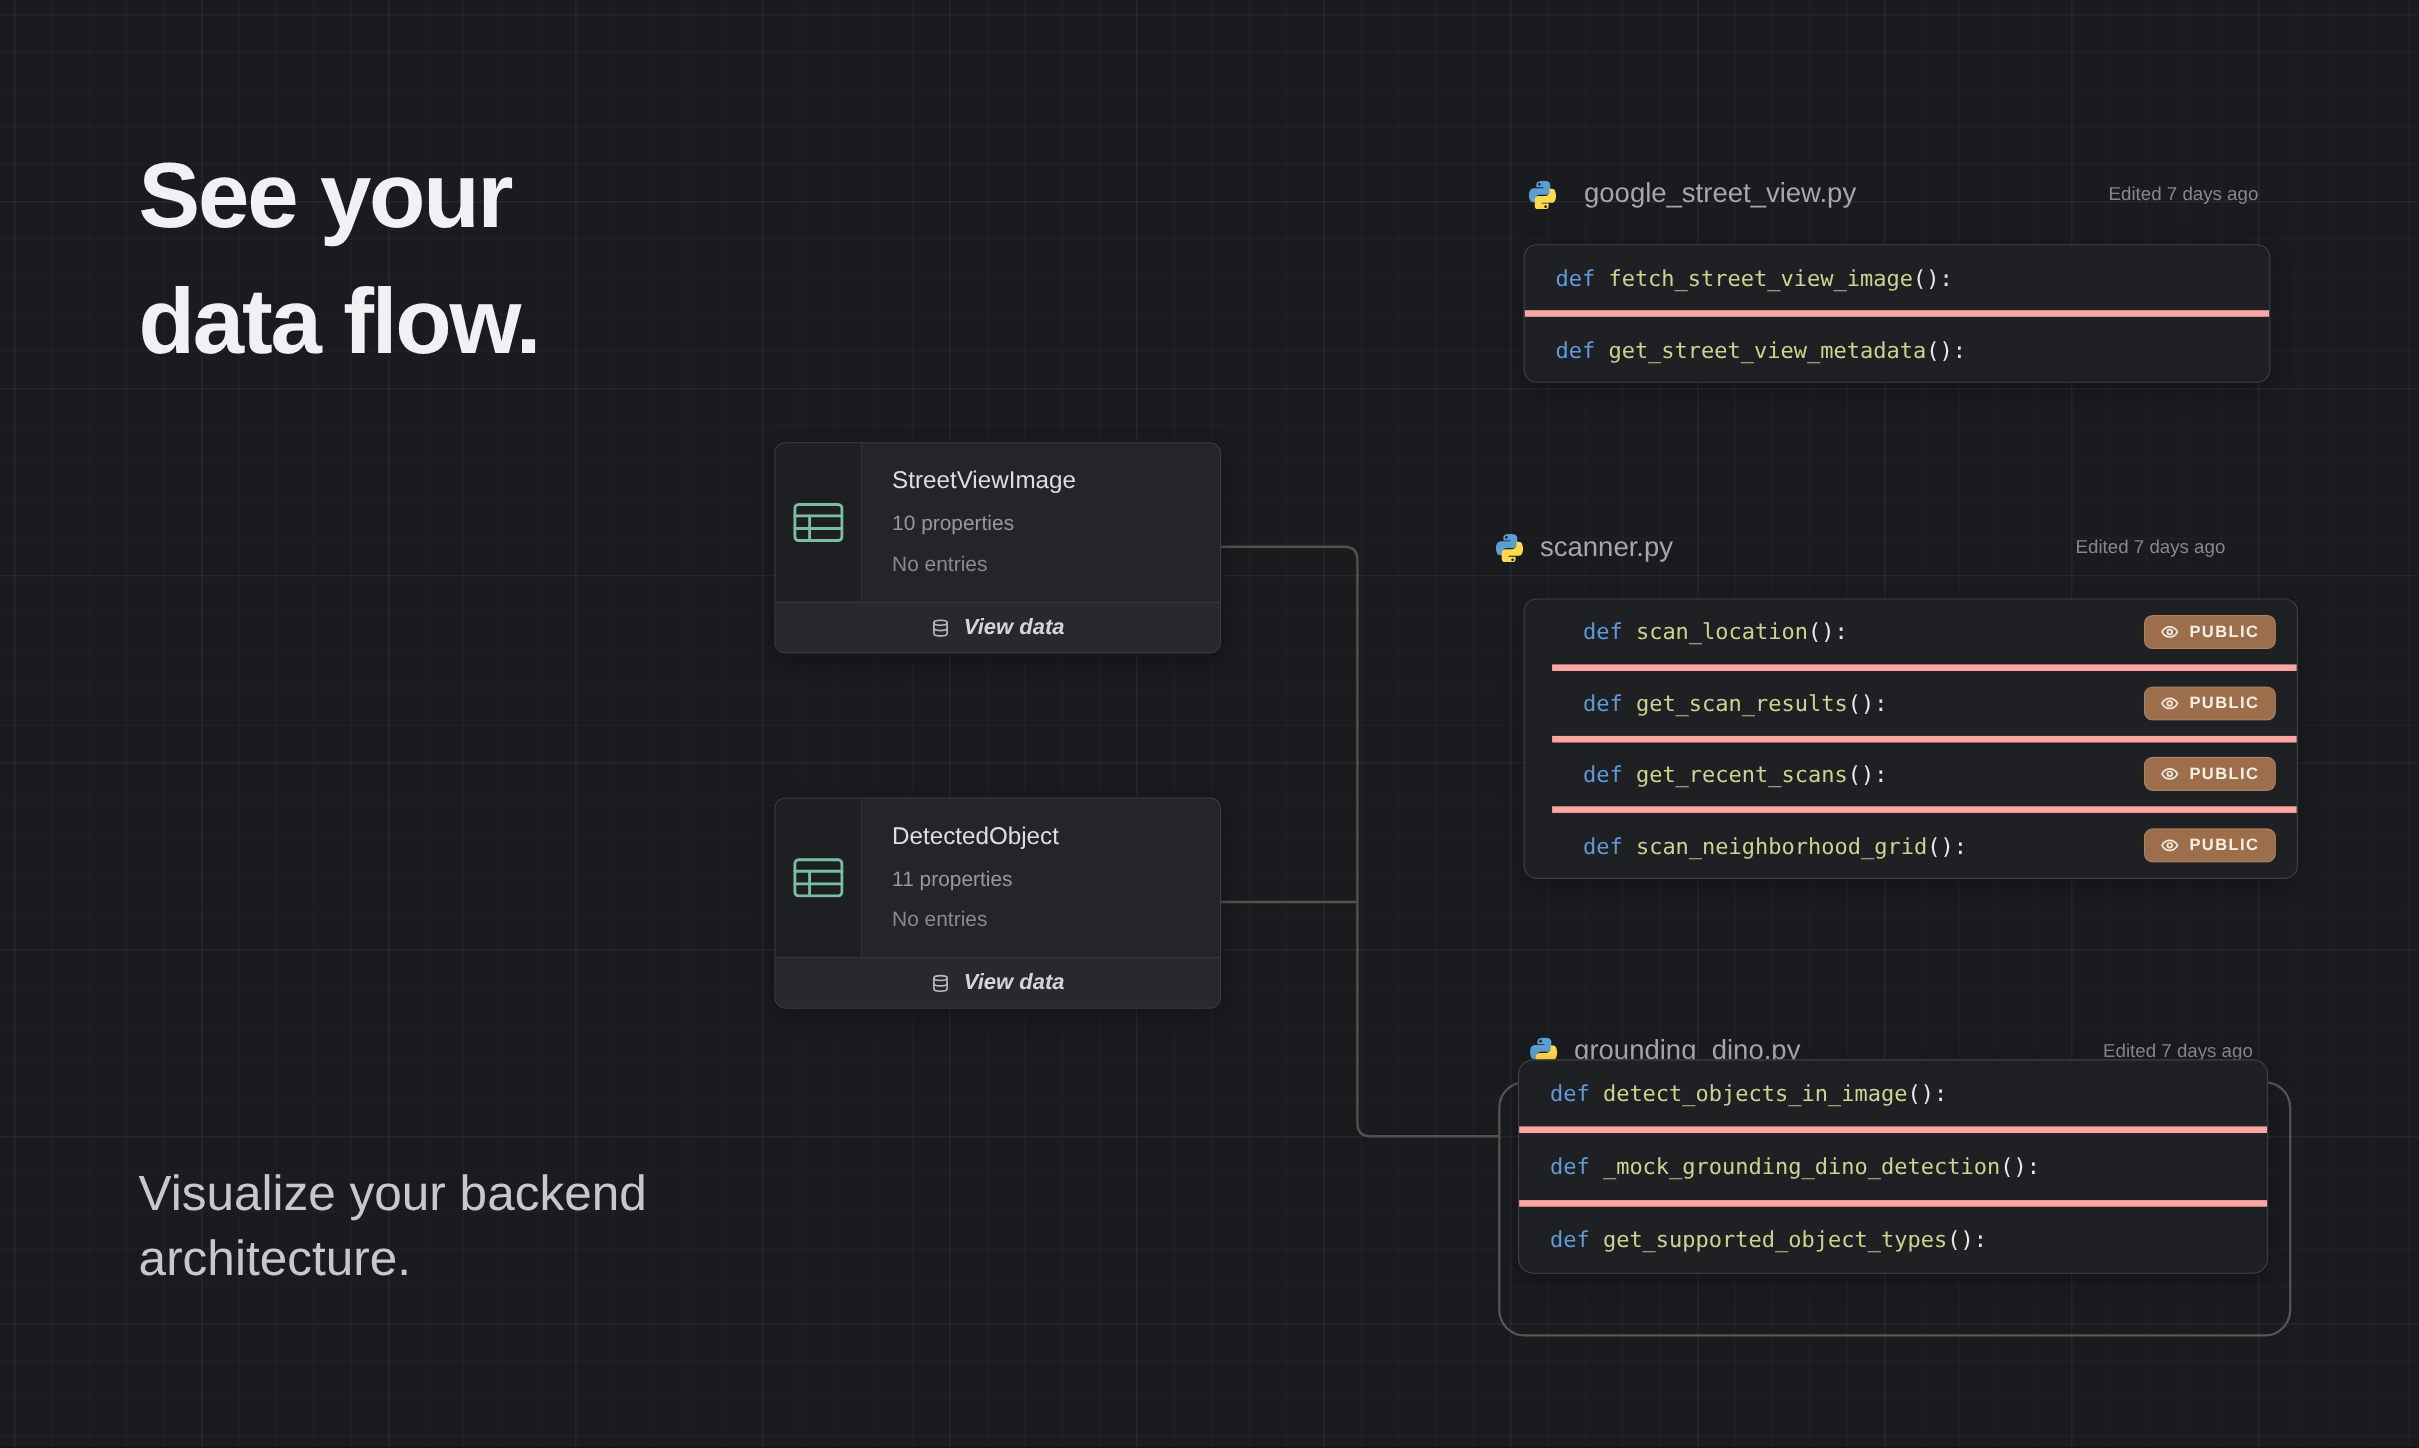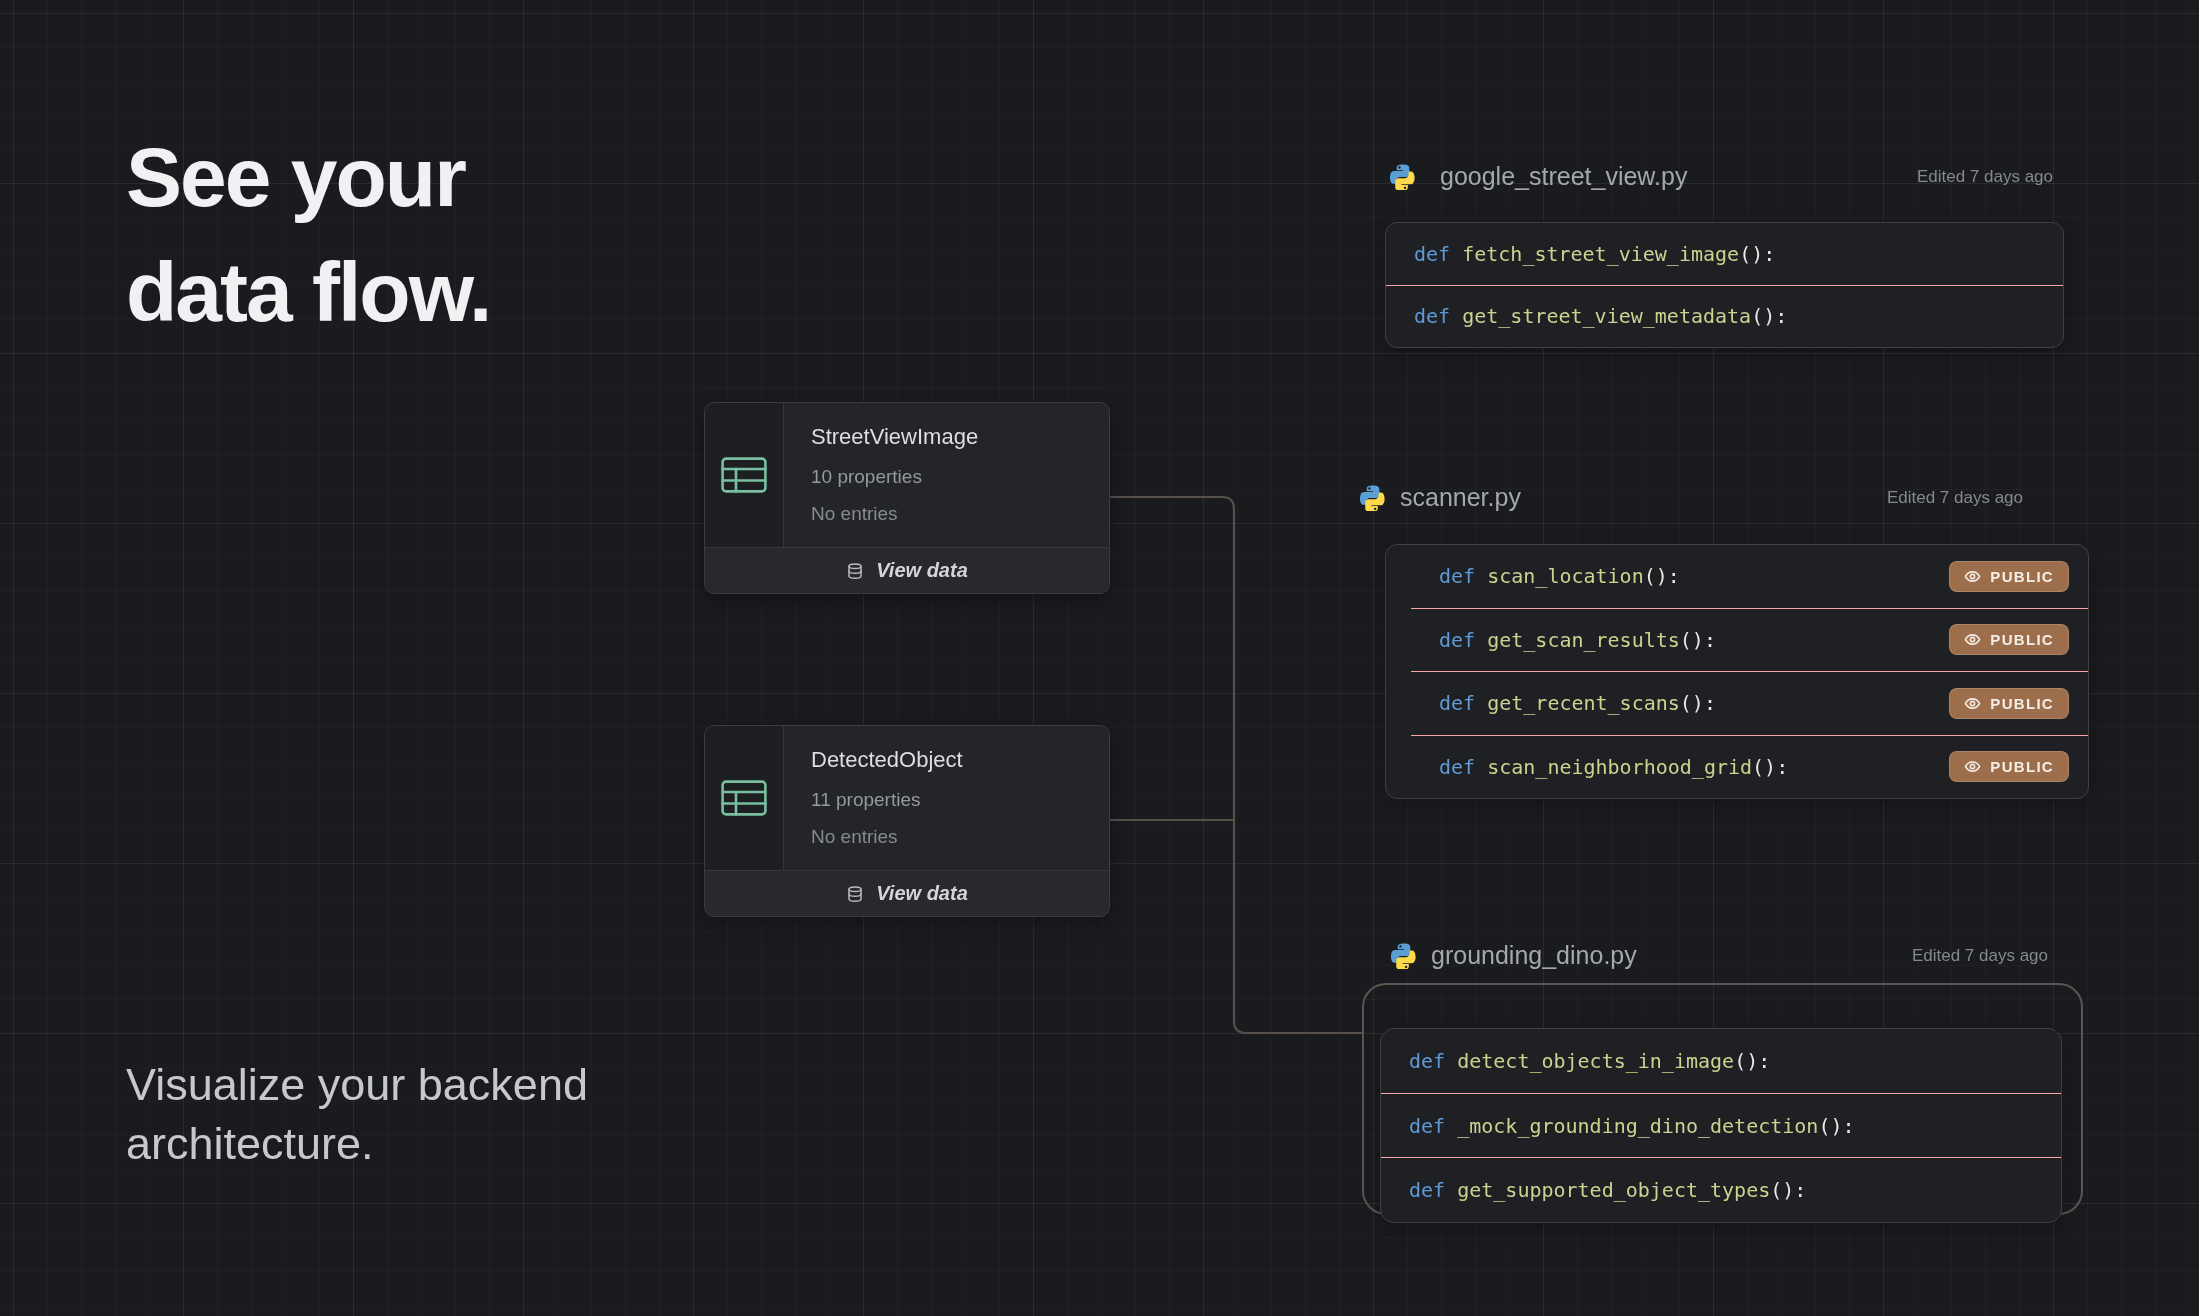--- a/index.html
+++ b/index.html
@@ -66,25 +66,25 @@
     box-shadow:0 6px 18px rgba(0,0,0,.25);
     justify-content:center;
   }
   .file-dino .file-panel{border-radius:14px;}
   .file-google .file-header{left:1390px;top:162px;width:663px;gap:24px;}
   .file-google .file-panel{left:1385px;top:222px;width:677px;height:124px;}
   .file-scanner .file-header{left:1360px;top:483px;width:663px;}
   .file-scanner .file-panel{left:1385px;top:544px;width:677px;height:253px;padding-left:25px;}
   .file-dino .file-header{left:1391px;top:941px;width:657px;}
   .file-dino .file-ring{left:1362px;top:983px;width:717px;height:228px;}
-  .file-dino .file-panel{left:1380px;top:1028px;width:680px;height:193px;}
+  .file-dino .file-panel{left:1380px;top:963px;width:680px;height:193px;}
   .fn-row{
     flex:1;display:flex;align-items:center;padding:0 19px 0 28px;min-height:0;
   }
-  .fn-row + .fn-row{border-top:1px solid #fca5a5;}
+  .fn-row + .fn-row{border-top:6px solid #fca5a5;}
   .code{font-family:"DejaVu Sans Mono", monospace;font-size:20px;white-space:pre;}
   .kw{color:#5f9bd8;}
   .fn{color:#ced28f;}
   .punct{color:#e8e8e4;}
   .badge{
     margin-left:auto;display:inline-flex;align-items:center;gap:9px;
     background:#9c6e4b;border:1px solid rgba(255,255,255,0.16);
     border-radius:8px;padding:6px 14px;
   }
   .badge-label{

